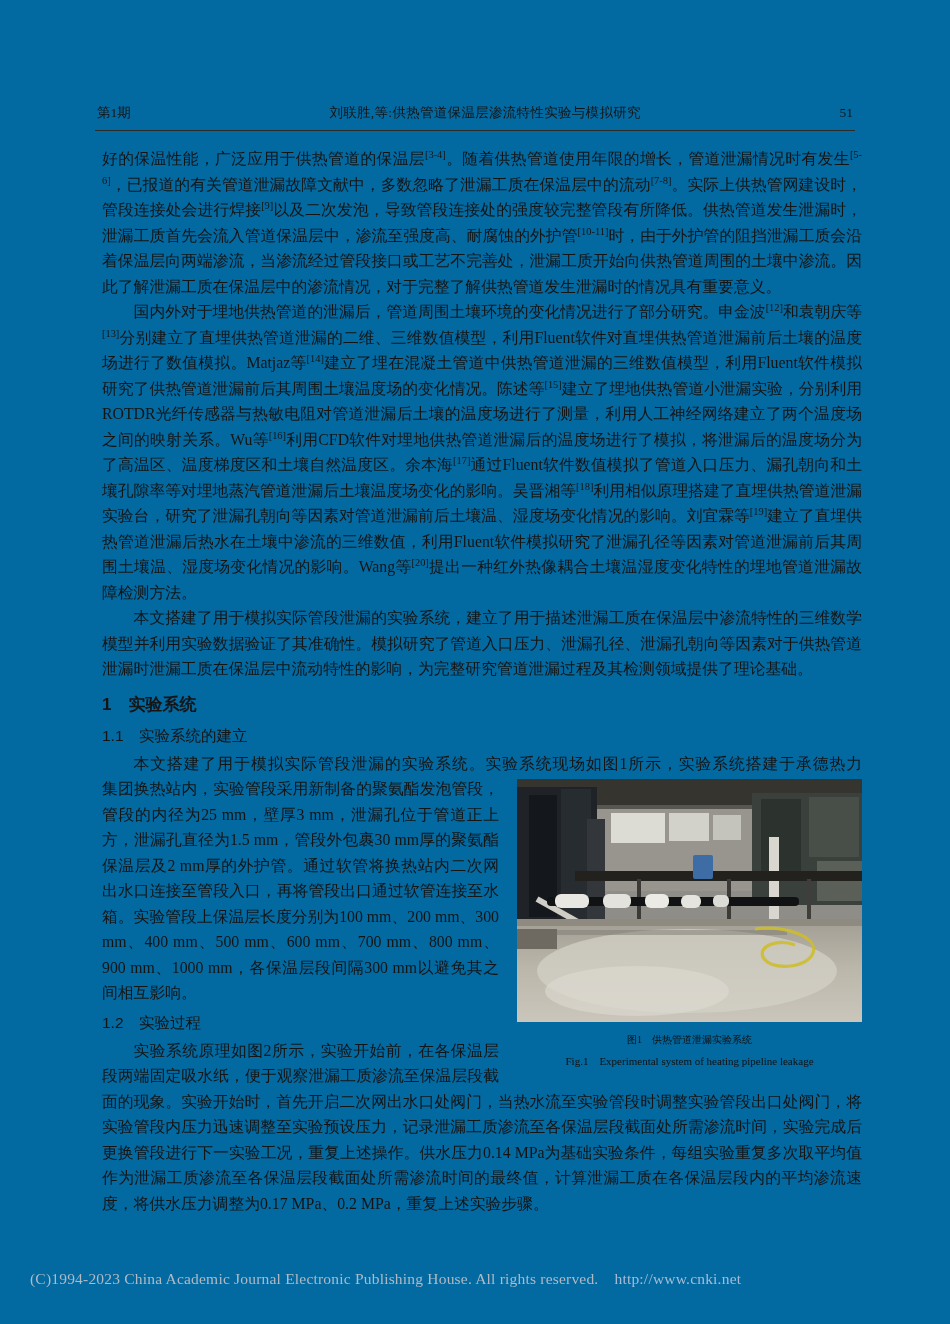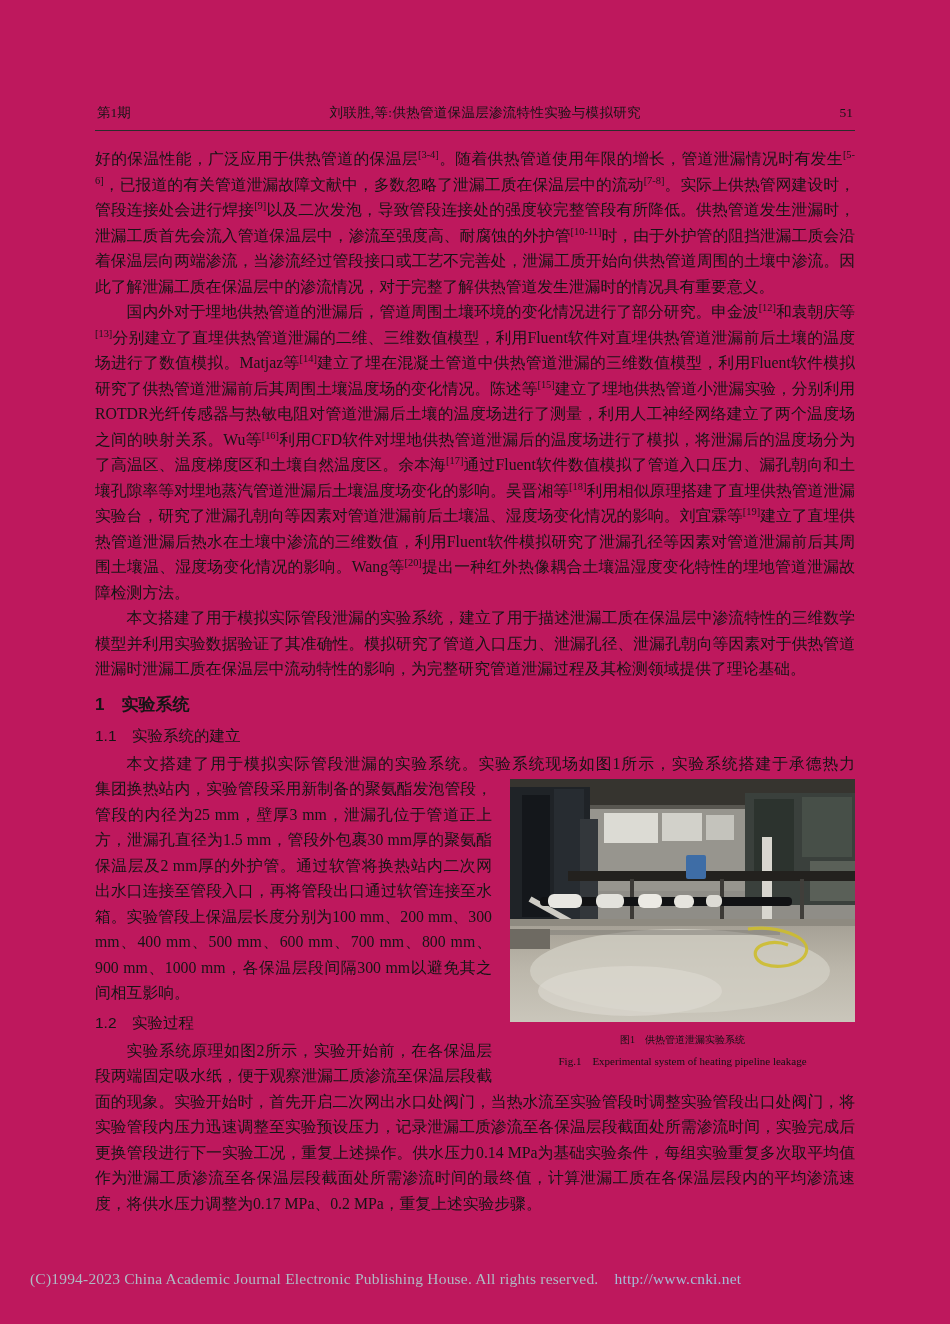--- a/index.html
+++ b/index.html
@@ -6,35 +6,35 @@
   html, body { margin: 0; padding: 0; }
   body {
     width: 950px; height: 1324px;
     background: #ffffff;
     font-family: "Liberation Serif", "DejaVu Serif", serif;
     color: #151515;
   }
   .page {
     position: relative;
     width: 950px; height: 1324px;
-    background: #be185d;
+    background: #0369a1;
     overflow: hidden;
   }
   .page-header {
     position: absolute;
     left: 95px; top: 104px; width: 760px;
     display: flex; justify-content: space-between; align-items: baseline;
     font-size: 13.5px;
     padding: 0 2px 8px 2px;
     border-bottom: 1.4px solid #2b2b2b;
   }
   .page-header .running-title { letter-spacing: 0.3px; }
   .content {
     position: absolute;
-    left: 95px; top: 146px; width: 760px;
+    left: 102px; top: 146px; width: 760px;
     font-size: 15.8px;
     line-height: 25.5px;
     text-align: justify;
   }
   .para { margin: 0; text-indent: 2em; }
   .para.noindent { text-indent: 0; }
   sup { font-size: 0.66em; line-height: 0; vertical-align: super; }
   .sec-heading {
     font-family: Liberation Sans, sans-serif;
     font-weight: bold;

